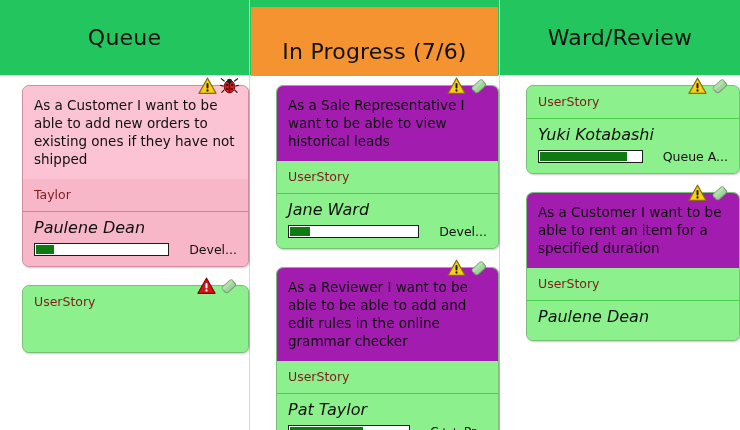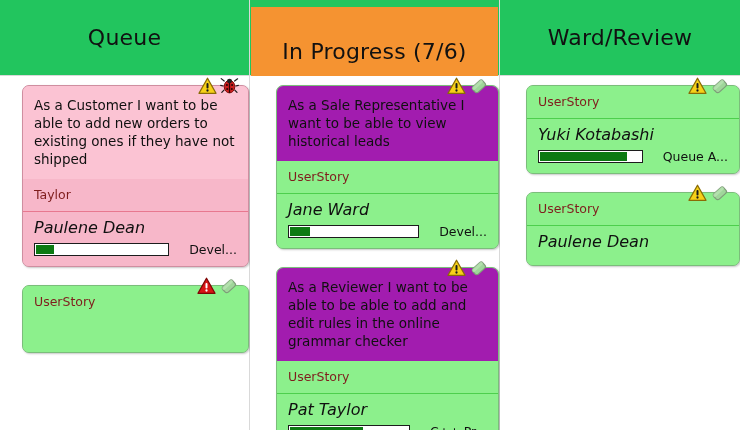--- a/index.html
+++ b/index.html
@@ -368,20 +368,21 @@
                 <circle cx="9.5" cy="13.5" r="1.15" fill="#1a1a1a"></circle>
               </svg></span>
             <span class="badge-icon"><svg width="20" height="19" viewBox="0 0 20 19" xmlns="http://www.w3.org/2000/svg">
                 <g transform="rotate(-42 10 9.5)">
                   <rect x="3.4" y="5.6" width="13.2" height="7.6" rx="2.3" fill="#9fd69a" stroke="#7e9c79" stroke-width="1.2"></rect>
                   <rect x="3.4" y="5.6" width="13.2" height="3.4" rx="2.0" fill="#b9e4b3" opacity="0.75"></rect>
                 </g>
               </svg></span>
           </div>
           <div class="card-inner">
+            <div class="card-title">As a Customer I want to be able to rent an item for a specified duration</div>
             <div class="card-type">UserStory</div>
             <div class="card-divider"></div>
             <div class="card-footer">
               <div class="assignee">Paulene Dean</div>
             </div>
           </div>
         </div>
       </div>
   </div>
 

